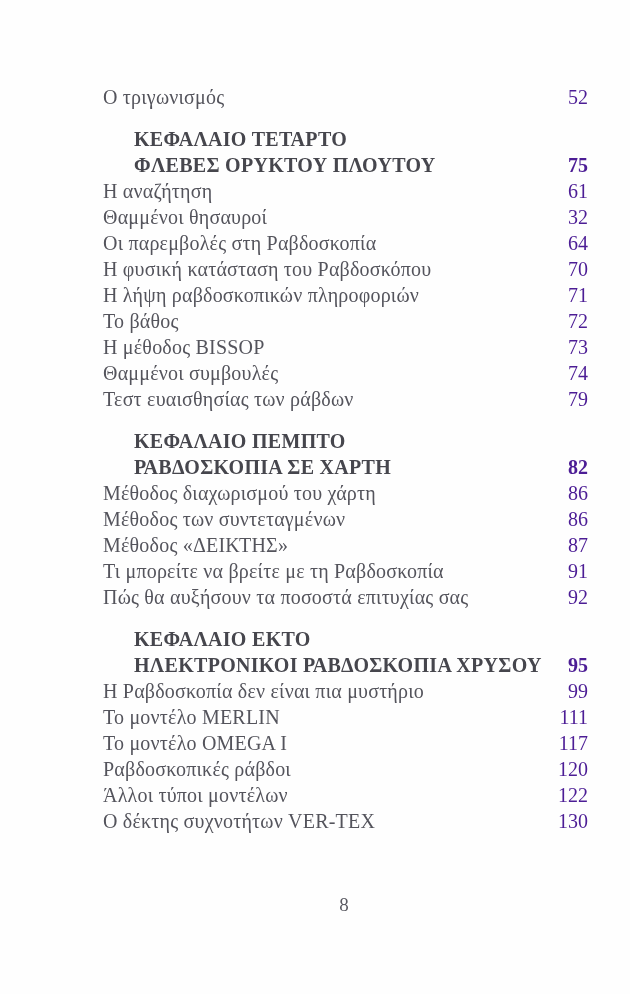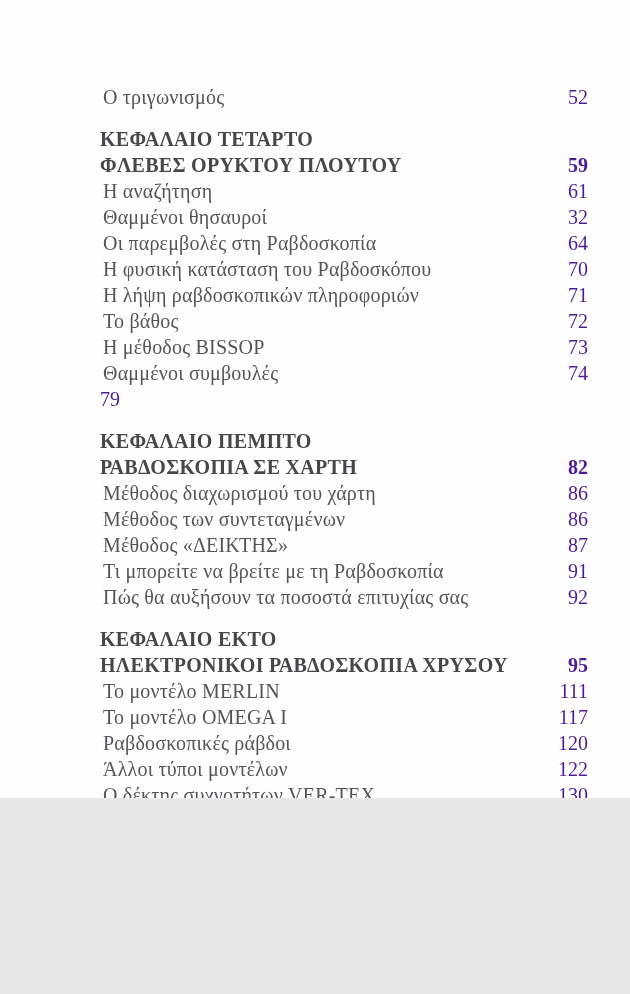--- a/index.html
+++ b/index.html
@@ -3,21 +3,21 @@
 <meta charset="utf-8">
 <style>
   html, body {
     margin: 0;
     padding: 0;
     background: #e8e8e8;
   }
   .page {
     position: relative;
     width: 630px;
-    height: 798px;
+    height: 994px;
     background: #fefefe;
     font-family: "Liberation Serif", "DejaVu Serif", serif;
     overflow: hidden;
   }
   .toc {
     position: absolute;
     left: 100px;
     top: 84px;
     width: 488px;
   }
@@ -30,20 +30,21 @@
     color: #54545c;
   }
   .row .label {
     padding-left: 3px;
     letter-spacing: 0.2px;
     white-space: nowrap;
   }
   .row.bold {
     font-weight: bold;
     color: #46464d;
+    margin-left: 34px;
   }
   .row.bold .label {
     padding-left: 0;
     letter-spacing: 0.3px;
   }
   .row .num {
     color: #4c1d95;
     white-space: nowrap;
   }
   .section {
@@ -68,21 +69,21 @@
       <div class="row">
         <span class="label">Ο τριγωνισμός</span>
         <span class="num">52</span>
       </div>
       <div class="section">
         <div class="row bold">
           <span class="label">ΚΕΦΑΛΑΙΟ ΤΕΤΑΡΤΟ</span>
         </div>
         <div class="row bold">
           <span class="label">ΦΛΕΒΕΣ ΟΡΥΚΤΟΥ ΠΛΟΥΤΟΥ</span>
-          <span class="num">59</span>
+          <span class="num">75</span>
         </div>
         <div class="row">
           <span class="label">Η αναζήτηση</span>
           <span class="num">61</span>
         </div>
         <div class="row">
           <span class="label">Θαμμένοι θησαυροί</span>
           <span class="num">32</span>
         </div>
         <div class="row">
@@ -103,20 +104,21 @@
         </div>
         <div class="row">
           <span class="label">Η μέθοδος BISSOP</span>
           <span class="num">73</span>
         </div>
         <div class="row">
           <span class="label">Θαμμένοι συμβουλές</span>
           <span class="num">74</span>
         </div>
         <div class="row">
+          <span class="label">Τεστ ευαισθησίας των ράβδων</span>
           <span class="num">79</span>
         </div>
       </div>
       <div class="section">
         <div class="row bold">
           <span class="label">ΚΕΦΑΛΑΙΟ ΠΕΜΠΤΟ</span>
         </div>
         <div class="row bold">
           <span class="label">ΡΑΒΔΟΣΚΟΠΙΑ ΣΕ ΧΑΡΤΗ</span>
           <span class="num">82</span>
@@ -144,20 +146,24 @@
       </div>
       <div class="section">
         <div class="row bold">
           <span class="label">ΚΕΦΑΛΑΙΟ ΕΚΤΟ</span>
         </div>
         <div class="row bold">
           <span class="label">ΗΛΕΚΤΡΟΝΙΚΟΙ ΡΑΒΔΟΣΚΟΠΙΑ ΧΡΥΣΟΥ</span>
           <span class="num">95</span>
         </div>
         <div class="row">
+          <span class="label">Η Ραβδοσκοπία δεν είναι πια μυστήριο</span>
+          <span class="num">99</span>
+        </div>
+        <div class="row">
           <span class="label">Το μοντέλο MERLIN</span>
           <span class="num">111</span>
         </div>
         <div class="row">
           <span class="label">Το μοντέλο OMEGA I</span>
           <span class="num">117</span>
         </div>
         <div class="row">
           <span class="label">Ραβδοσκοπικές ράβδοι</span>
           <span class="num">120</span>

